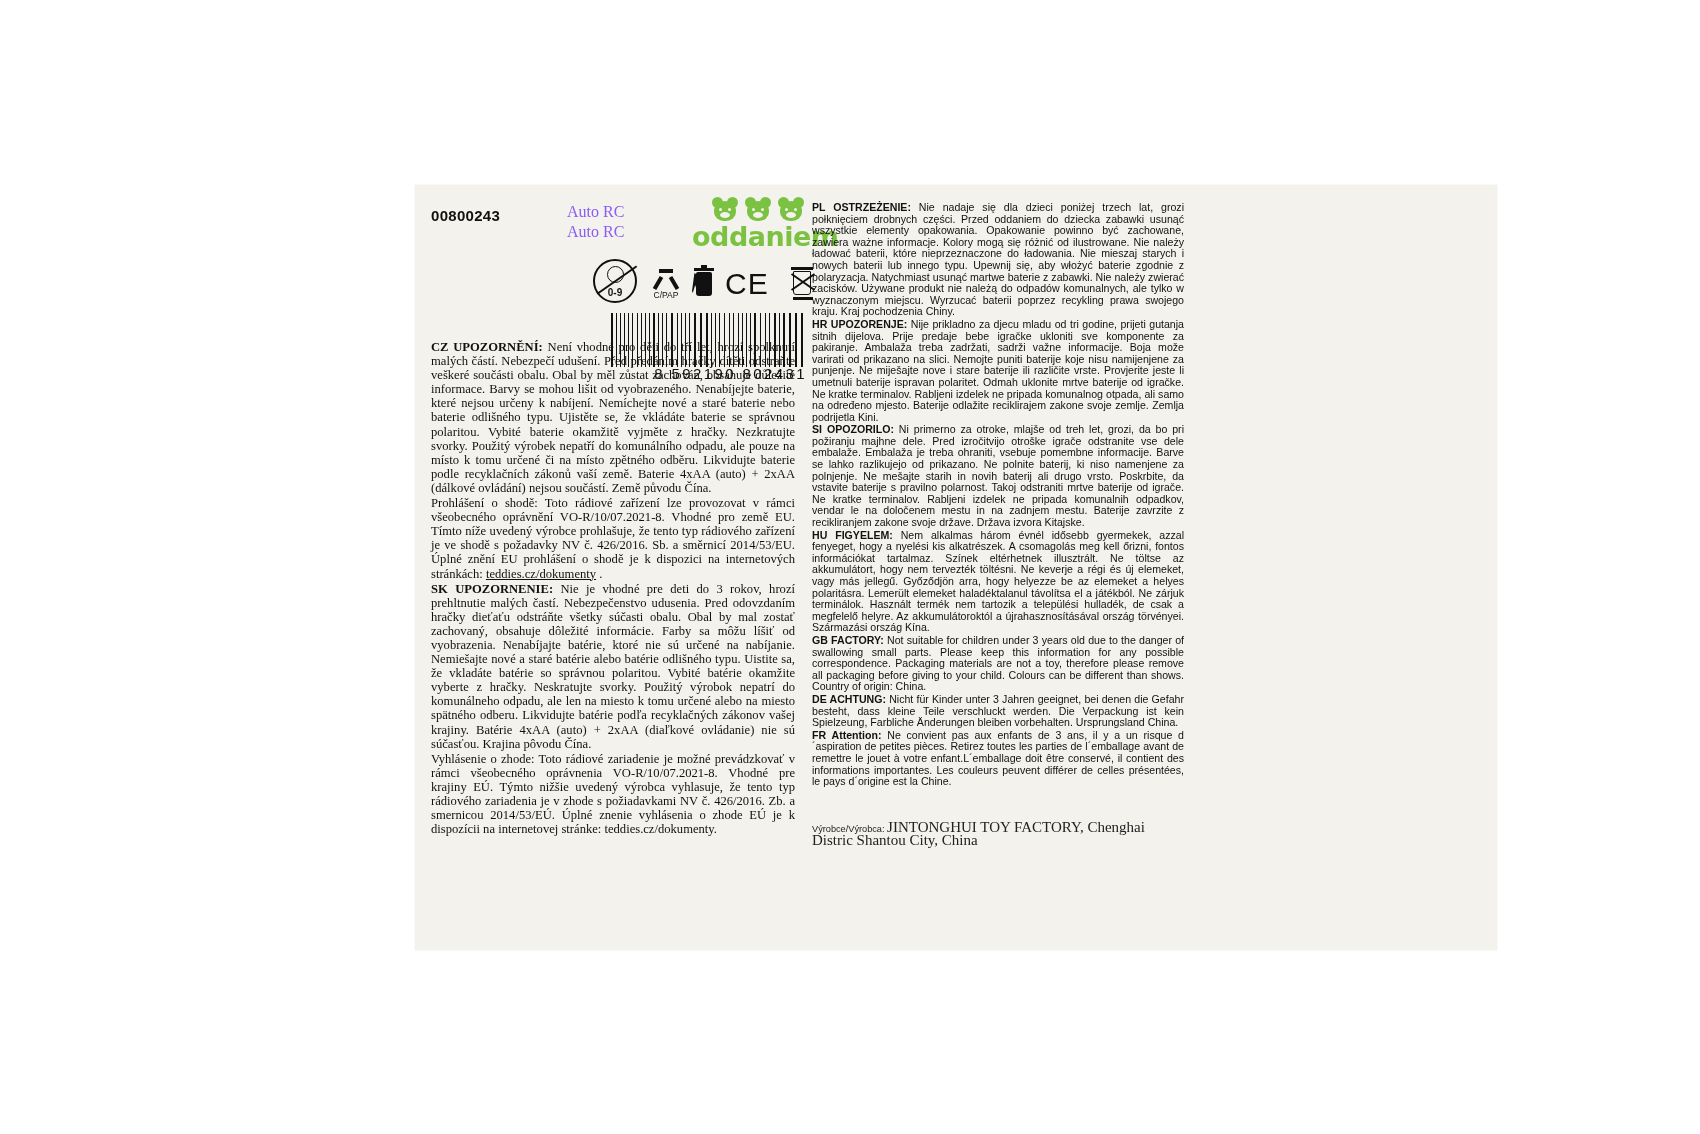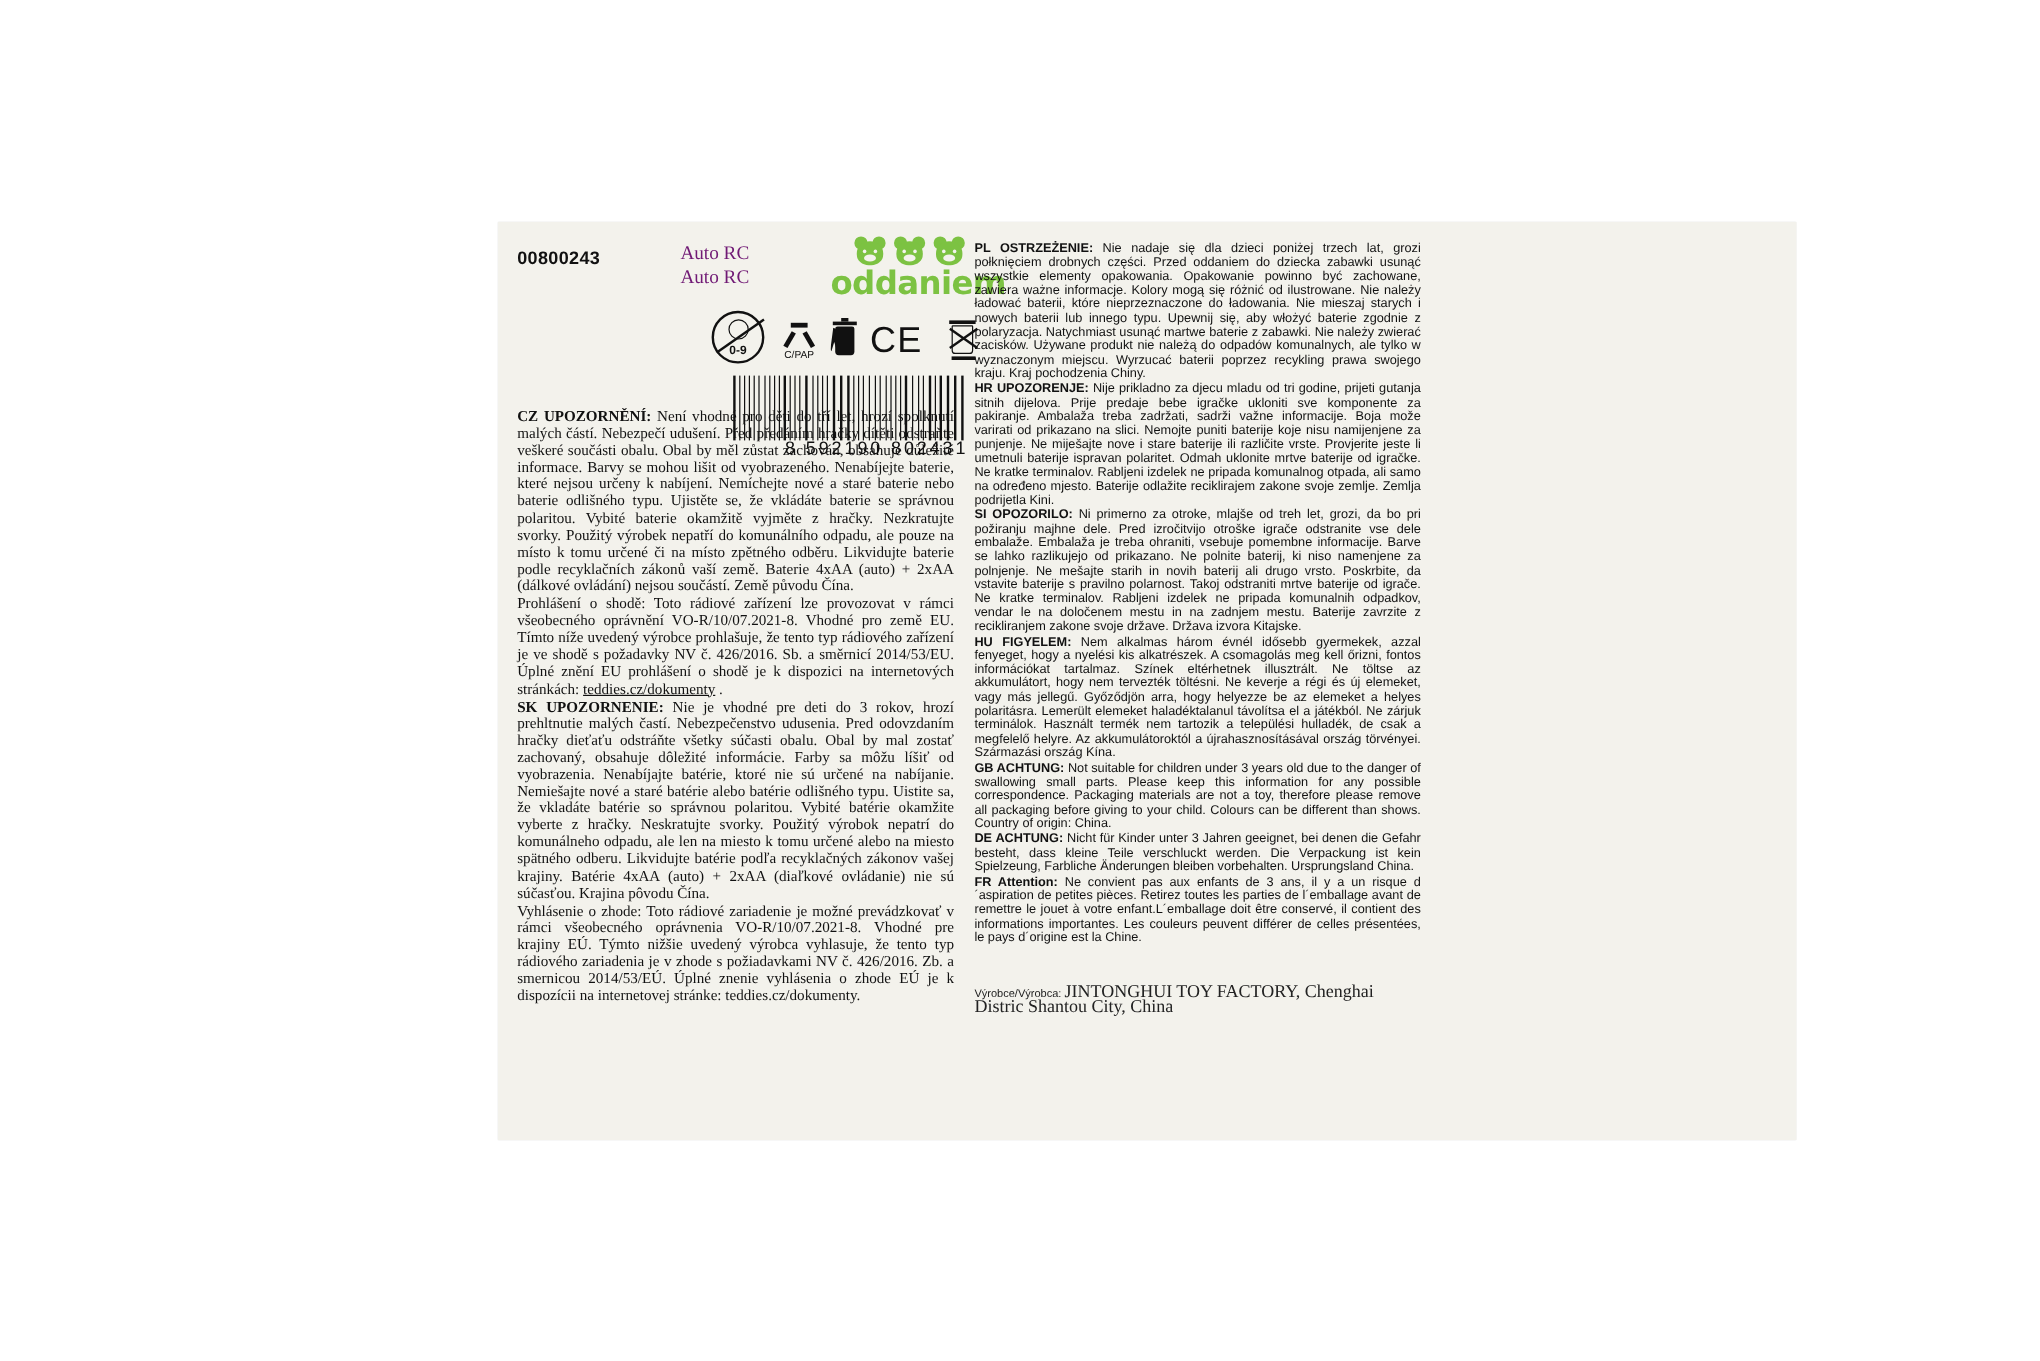--- a/index.html
+++ b/index.html
@@ -41,21 +41,21 @@
     font-weight: 700;
     color: #111;
     letter-spacing: 0.3px;
   }
   .product-names {
     position: absolute;
     left: 152px;
     top: 17px;
     font-family: "Liberation Serif", serif;
     font-size: 16px;
-    color: #701a75;
+    color: #8b5cf6;
     line-height: 20px;
   }
 
   
   .logo {
     position: absolute;
     left: 277px;
     top: 12px;
     width: 130px;
     height: 54px;
@@ -526,21 +526,21 @@
       <div class="para">Prohlášení o shodě: Toto rádiové zařízení lze provozovat v rámci všeobecného oprávnění VO-R/10/07.2021-8. Vhodné pro země EU. Tímto níže uvedený výrobce prohlašuje, že tento typ rádiového zařízení je ve shodě s požadavky NV č. 426/2016. Sb. a směrnicí 2014/53/EU. Úplné znění EU prohlášení o shodě je k dispozici na internetových stránkách: <span class="link">teddies.cz/dokumenty</span> .</div>
       <div class="para"><span class="lang-tag">SK UPOZORNENIE:</span> Nie je vhodné pre deti do 3 rokov, hrozí prehltnutie malých častí. Nebezpečenstvo udusenia. Pred odovzdaním hračky dieťaťu odstráňte všetky súčasti obalu. Obal by mal zostať zachovaný, obsahuje dôležité informácie. Farby sa môžu líšiť od vyobrazenia. Nenabíjajte batérie, ktoré nie sú určené na nabíjanie. Nemiešajte nové a staré batérie alebo batérie odlišného typu. Uistite sa, že vkladáte batérie so správnou polaritou. Vybité batérie okamžite vyberte z hračky. Neskratujte svorky. Použitý výrobok nepatrí do komunálneho odpadu, ale len na miesto k tomu určené alebo na miesto spätného odberu. Likvidujte batérie podľa recyklačných zákonov vašej krajiny. Batérie 4xAA (auto) + 2xAA (diaľkové ovládanie) nie sú súčasťou. Krajina pôvodu Čína.</div>
       <div class="para">Vyhlásenie o zhode: Toto rádiové zariadenie je možné prevádzkovať v rámci všeobecného oprávnenia VO-R/10/07.2021-8. Vhodné pre krajiny EÚ. Týmto nižšie uvedený výrobca vyhlasuje, že tento typ rádiového zariadenia je v zhode s požiadavkami NV č. 426/2016. Zb. a smernicou 2014/53/EÚ. Úplné znenie vyhlásenia o zhode EÚ je k dispozícii na internetovej stránke: teddies.cz/dokumenty.</div>
     </div>
 
   <div class="col-right" id="col-right">
       <div class="para"><span class="lang-tag">PL OSTRZEŻENIE:</span> Nie nadaje się dla dzieci poniżej trzech lat, grozi połknięciem drobnych części. Przed oddaniem do dziecka zabawki usunąć wszystkie elementy opakowania. Opakowanie powinno być zachowane, zawiera ważne informacje. Kolory mogą się różnić od ilustrowane. Nie należy ładować baterii, które nieprzeznaczone do ładowania. Nie mieszaj starych i nowych baterii lub innego typu. Upewnij się, aby włożyć baterie zgodnie z polaryzacja. Natychmiast usunąć martwe baterie z zabawki. Nie należy zwierać zacisków. Używane produkt nie należą do odpadów komunalnych, ale tylko w wyznaczonym miejscu. Wyrzucać baterii poprzez recykling prawa swojego kraju. Kraj pochodzenia Chiny.</div>
       <div class="para"><span class="lang-tag">HR UPOZORENJE:</span> Nije prikladno za djecu mladu od tri godine, prijeti gutanja sitnih dijelova. Prije predaje bebe igračke ukloniti sve komponente za pakiranje. Ambalaža treba zadržati, sadrži važne informacije. Boja može varirati od prikazano na slici. Nemojte puniti baterije koje nisu namijenjene za punjenje. Ne miješajte nove i stare baterije ili različite vrste. Provjerite jeste li umetnuli baterije ispravan polaritet. Odmah uklonite mrtve baterije od igračke. Ne kratke terminalov. Rabljeni izdelek ne pripada komunalnog otpada, ali samo na određeno mjesto. Baterije odlažite reciklirajem zakone svoje zemlje. Zemlja podrijetla Kini.</div>
       <div class="para"><span class="lang-tag">SI OPOZORILO:</span> Ni primerno za otroke, mlajše od treh let, grozi, da bo pri požiranju majhne dele. Pred izročitvijo otroške igrače odstranite vse dele embalaže. Embalaža je treba ohraniti, vsebuje pomembne informacije. Barve se lahko razlikujejo od prikazano. Ne polnite baterij, ki niso namenjene za polnjenje. Ne mešajte starih in novih baterij ali drugo vrsto. Poskrbite, da vstavite baterije s pravilno polarnost. Takoj odstraniti mrtve baterije od igrače. Ne kratke terminalov. Rabljeni izdelek ne pripada komunalnih odpadkov, vendar le na določenem mestu in na zadnjem mestu. Baterije zavrzite z recikliranjem zakone svoje države. Država izvora Kitajske.</div>
       <div class="para"><span class="lang-tag">HU FIGYELEM:</span> Nem alkalmas három évnél idősebb gyermekek, azzal fenyeget, hogy a nyelési kis alkatrészek. A csomagolás meg kell őrizni, fontos információkat tartalmaz. Színek eltérhetnek illusztrált. Ne töltse az akkumulátort, hogy nem tervezték töltésni. Ne keverje a régi és új elemeket, vagy más jellegű. Győződjön arra, hogy helyezze be az elemeket a helyes polaritásra. Lemerült elemeket haladéktalanul távolítsa el a játékból. Ne zárjuk terminálok. Használt termék nem tartozik a települési hulladék, de csak a megfelelő helyre. Az akkumulátoroktól a újrahasznosításával ország törvényei. Származási ország Kína.</div>
-      <div class="para"><span class="lang-tag">GB ACHTUNG:</span> Not suitable for children under 3 years old due to the danger of swallowing small parts. Please keep this information for any possible correspondence. Packaging materials are not a toy, therefore please remove all packaging before giving to your child. Colours can be different than shows. Country of origin: China.</div>
+      <div class="para"><span class="lang-tag">GB FACTORY:</span> Not suitable for children under 3 years old due to the danger of swallowing small parts. Please keep this information for any possible correspondence. Packaging materials are not a toy, therefore please remove all packaging before giving to your child. Colours can be different than shows. Country of origin: China.</div>
       <div class="para"><span class="lang-tag">DE ACHTUNG:</span> Nicht für Kinder unter 3 Jahren geeignet, bei denen die Gefahr besteht, dass kleine Teile verschluckt werden. Die Verpackung ist kein Spielzeung, Farbliche Änderungen bleiben vorbehalten. Ursprungsland China.</div>
       <div class="para"><span class="lang-tag">FR Attention:</span> Ne convient pas aux enfants de 3 ans, il y a un risque d´aspiration de petites pièces. Retirez toutes les parties de l´emballage avant de remettre le jouet à votre enfant.L´emballage doit être conservé, il contient des informations importantes. Les couleurs peuvent différer de celles présentées, le pays d´origine est la Chine.</div>
     </div>
 
   <div class="maker">
     <span class="mk-label">Výrobce/Výrobca:</span>
     <span class="mk-name">JINTONGHUI TOY FACTORY, Chenghai Distric Shantou City, China</span>
   </div>
 
 </div>

